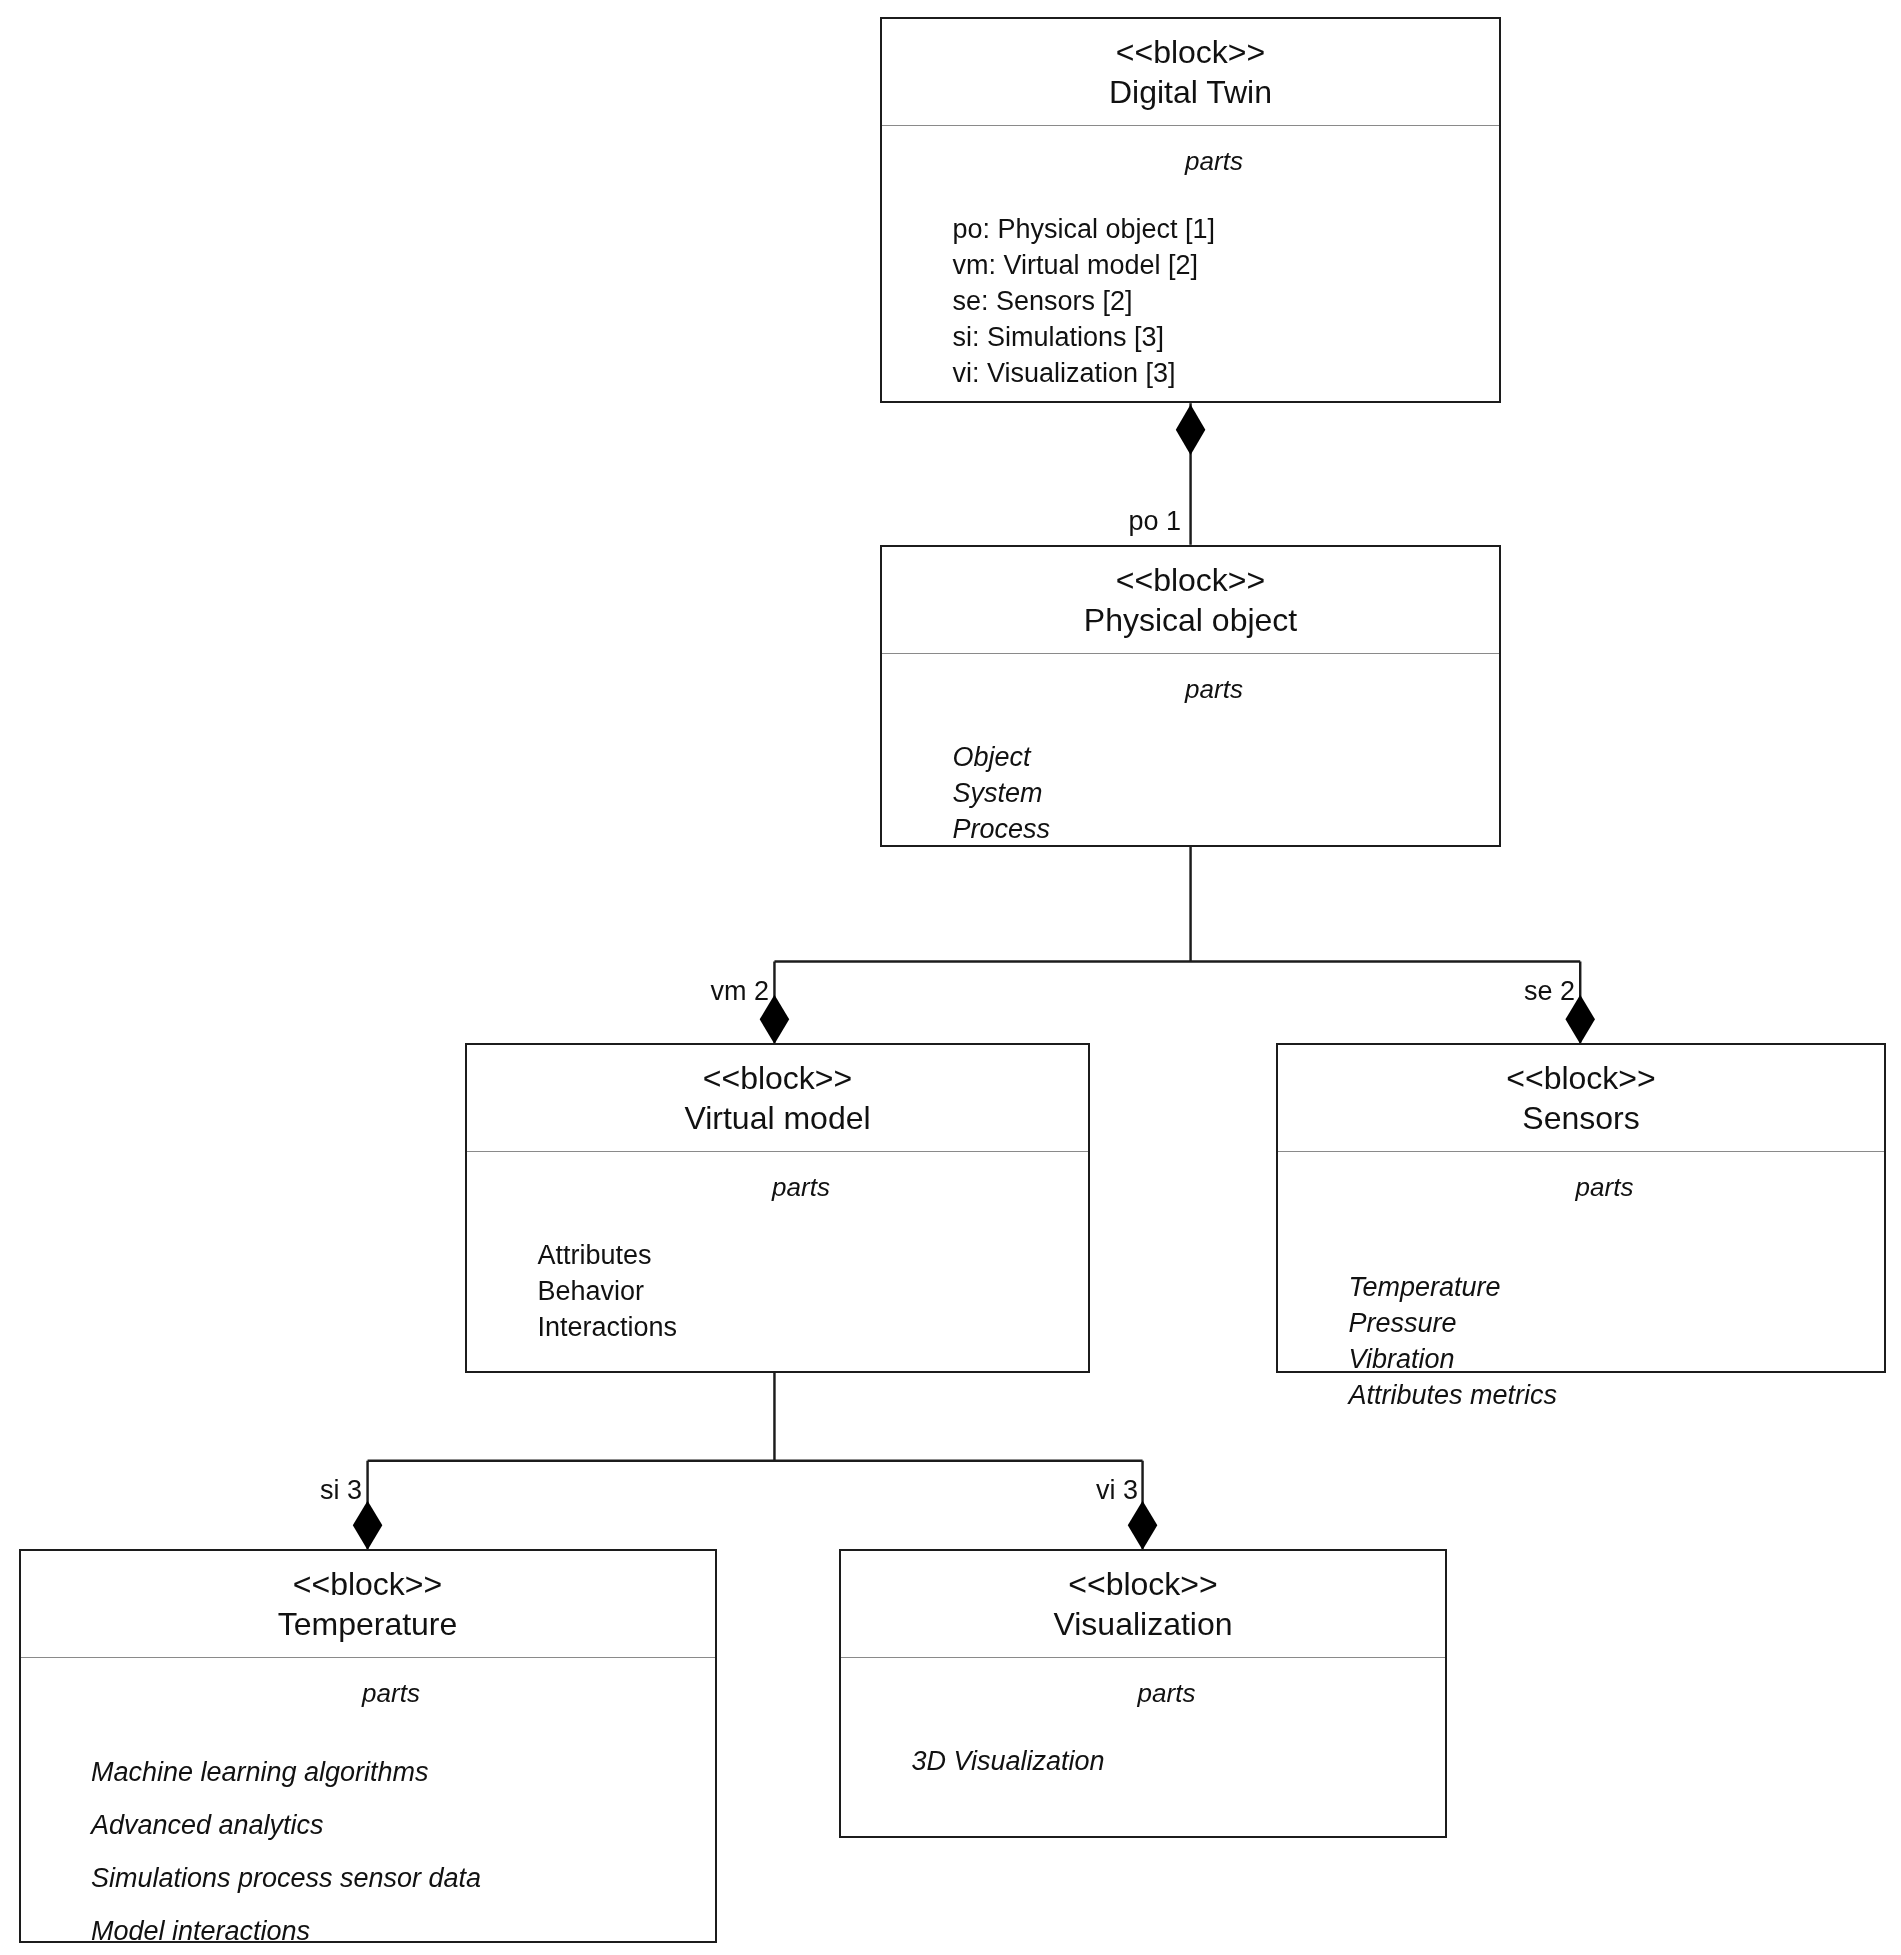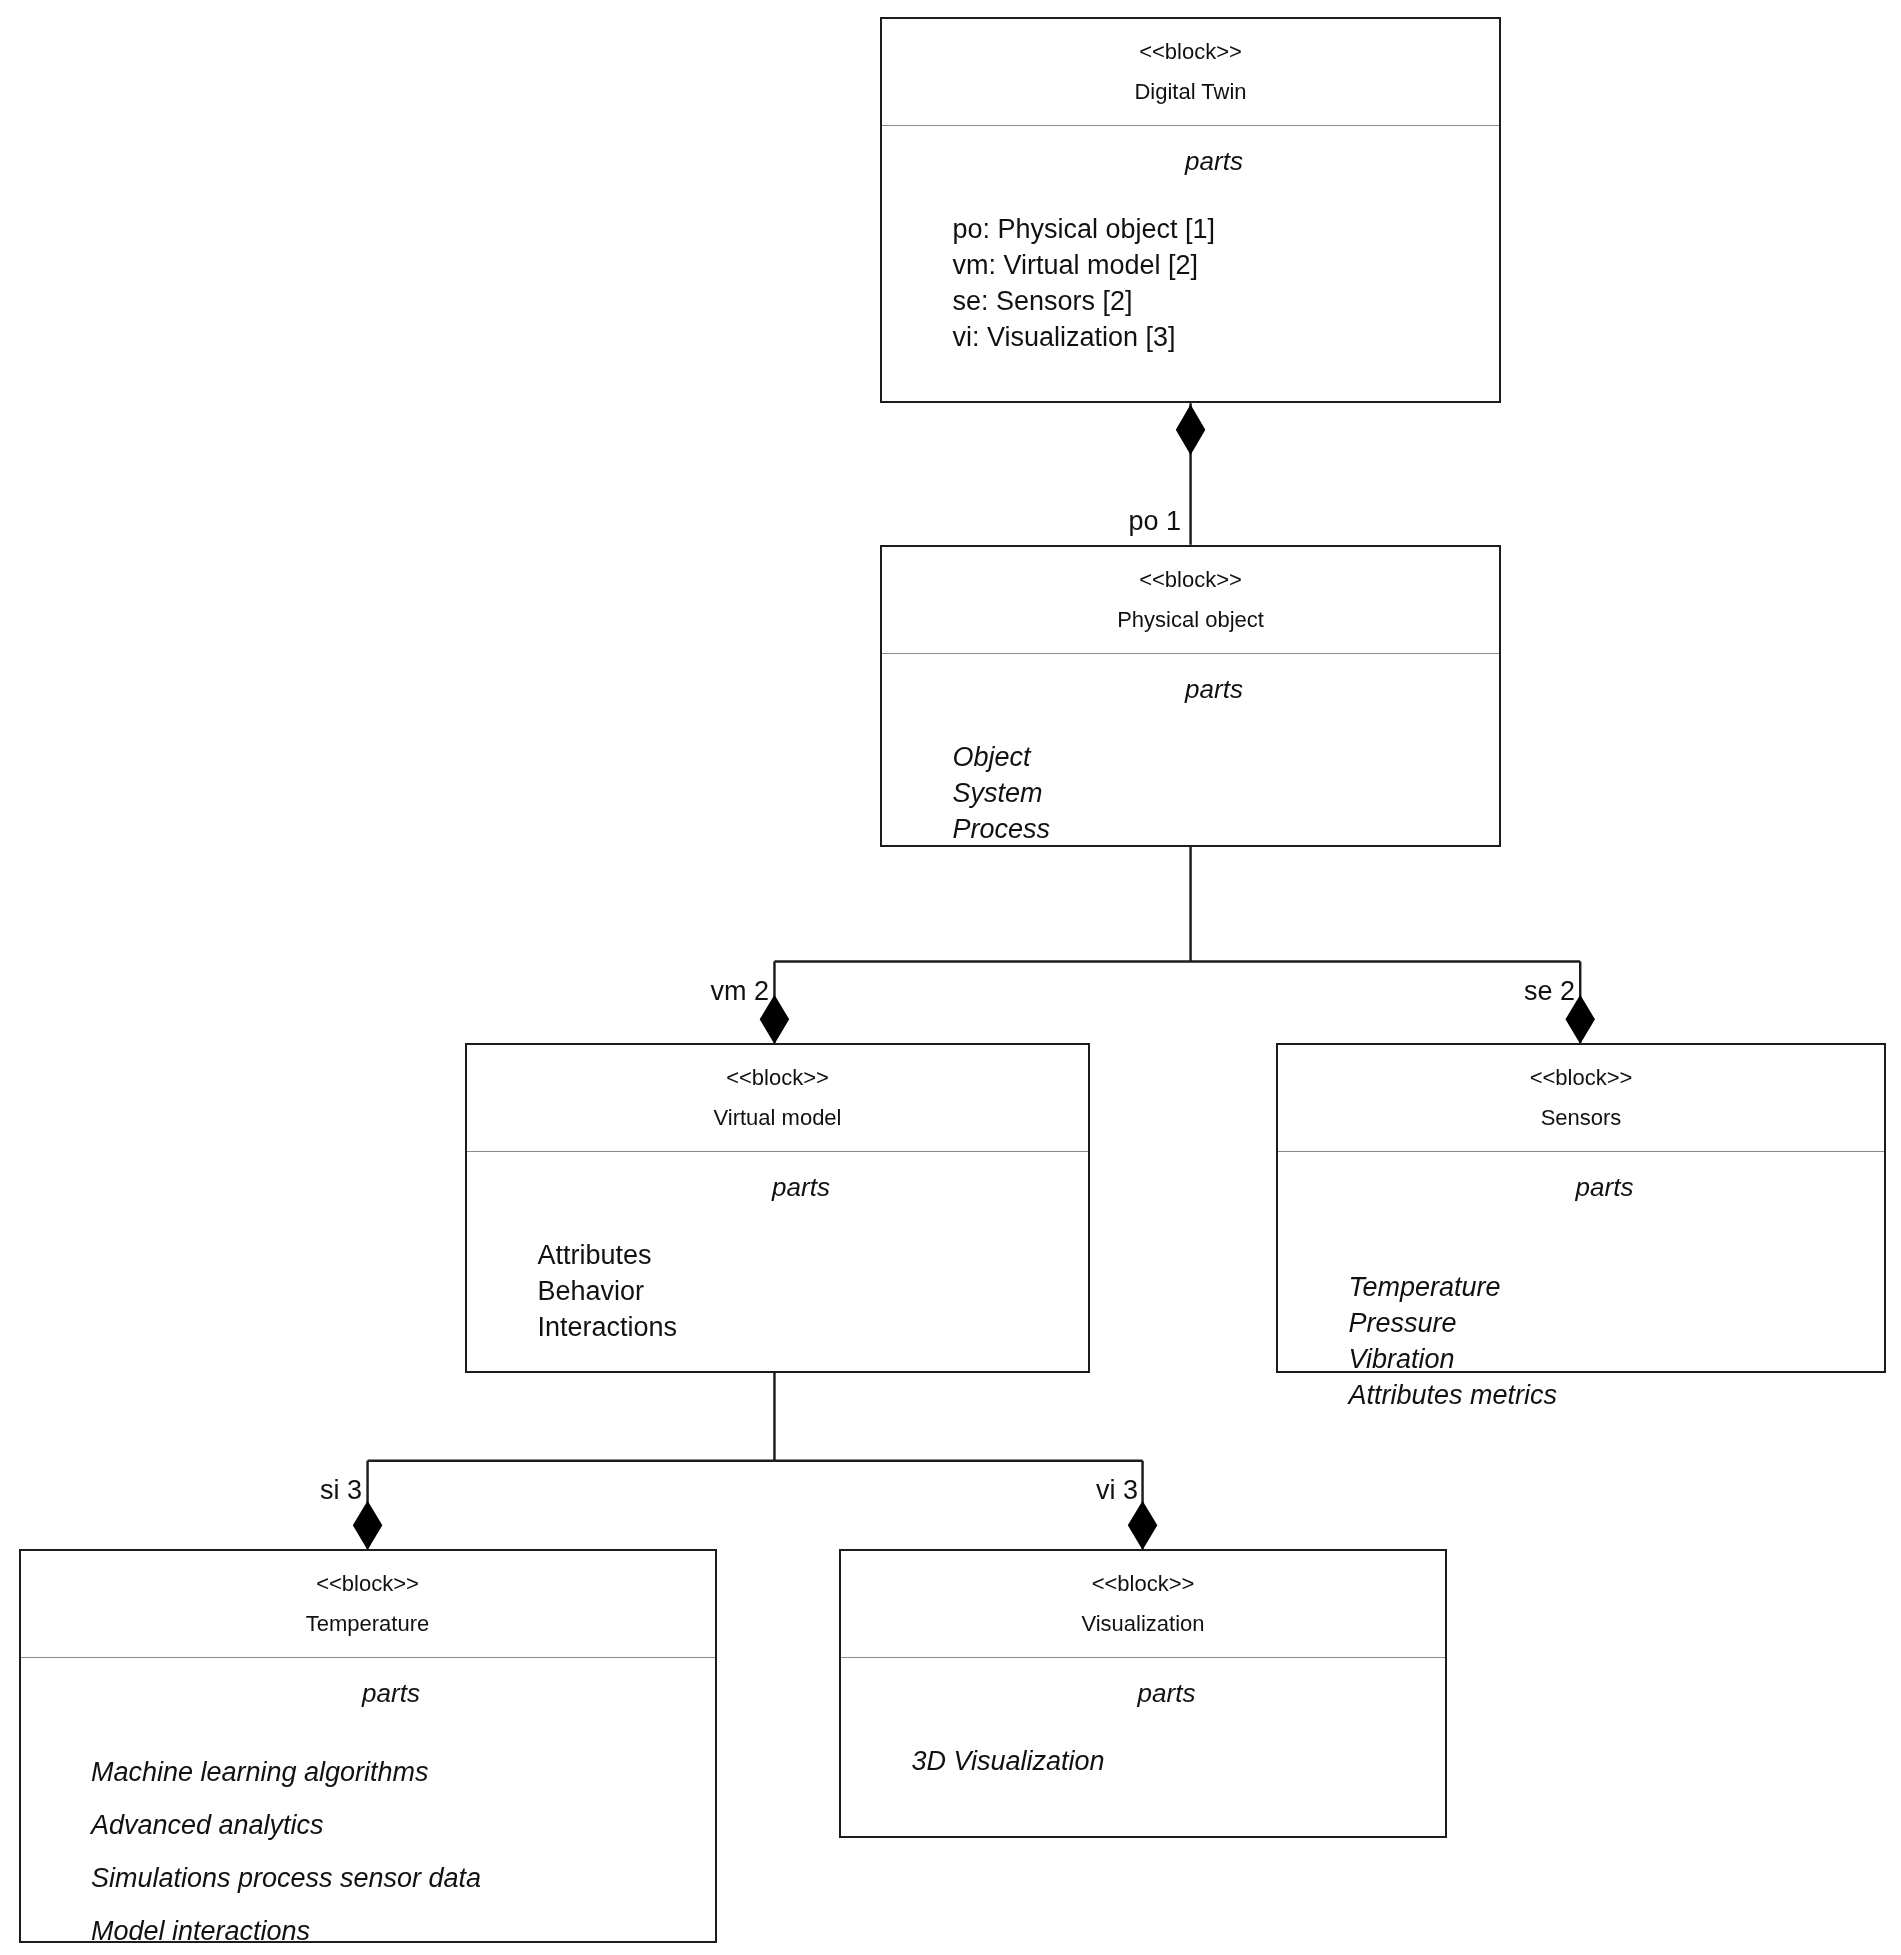--- a/index.html
+++ b/index.html
@@ -48,21 +48,21 @@
   .block-title {
     height: 106px;
     border-bottom: 1.8px solid #8a8a8a;
     display: flex;
     flex-direction: column;
     align-items: center;
     justify-content: center;
     gap: 6.2px;
   }
   .stereotype, .block-name {
-    font-size: 22px;
+    font-size: 32px;
     line-height: 34px;
     text-align: center;
     white-space: nowrap;
   }
   .block-body {
     position: relative;
     padding-left: 47px;
   }
   .parts-label {
     margin-top: 21px;
@@ -128,20 +128,21 @@
   <div class="block-title">
     <div class="stereotype">&lt;&lt;block&gt;&gt;</div>
     <div class="block-name">Digital Twin</div>
   </div>
   <div class="block-body">
     <div class="parts-label">parts</div>
     <div class="items">
         <div class="item">po: Physical object [1]</div>
         <div class="item">vm: Virtual model [2]</div>
         <div class="item">se: Sensors [2]</div>
+        <div class="item">si: Simulations [3]</div>
         <div class="item">vi: Visualization [3]</div>
       </div>
   </div>
 </div>
 
 <div class="block" id="blk-physical-object">
   <div class="block-title">
     <div class="stereotype">&lt;&lt;block&gt;&gt;</div>
     <div class="block-name">Physical object</div>
   </div>

